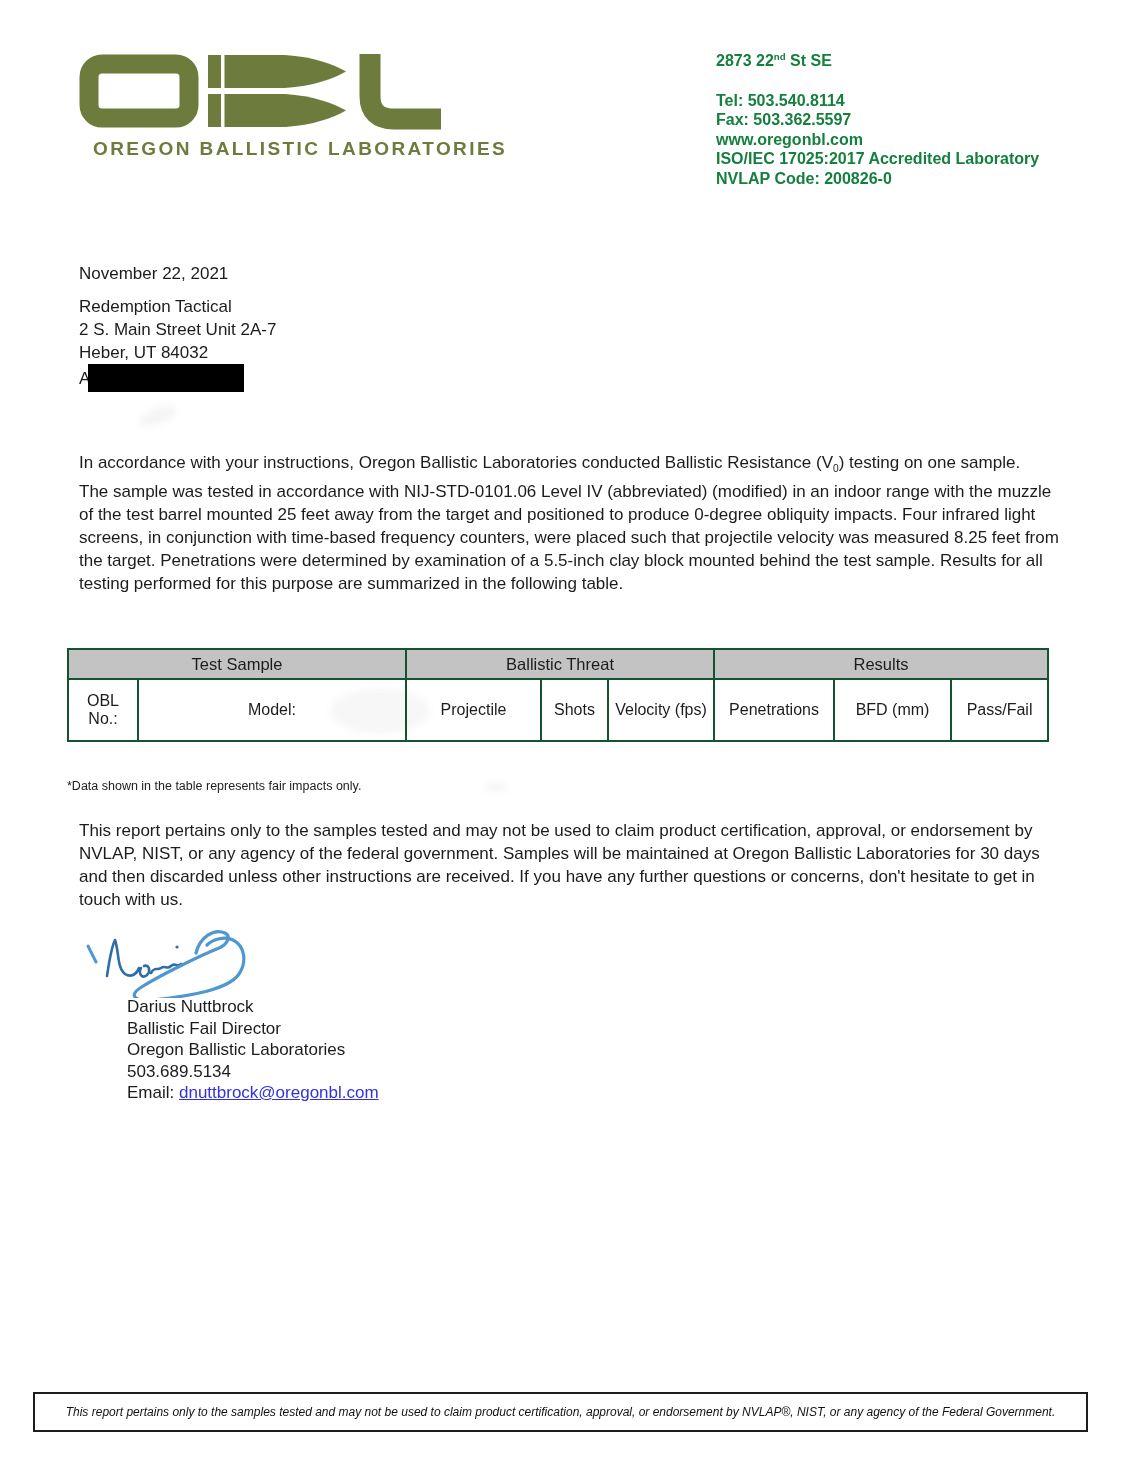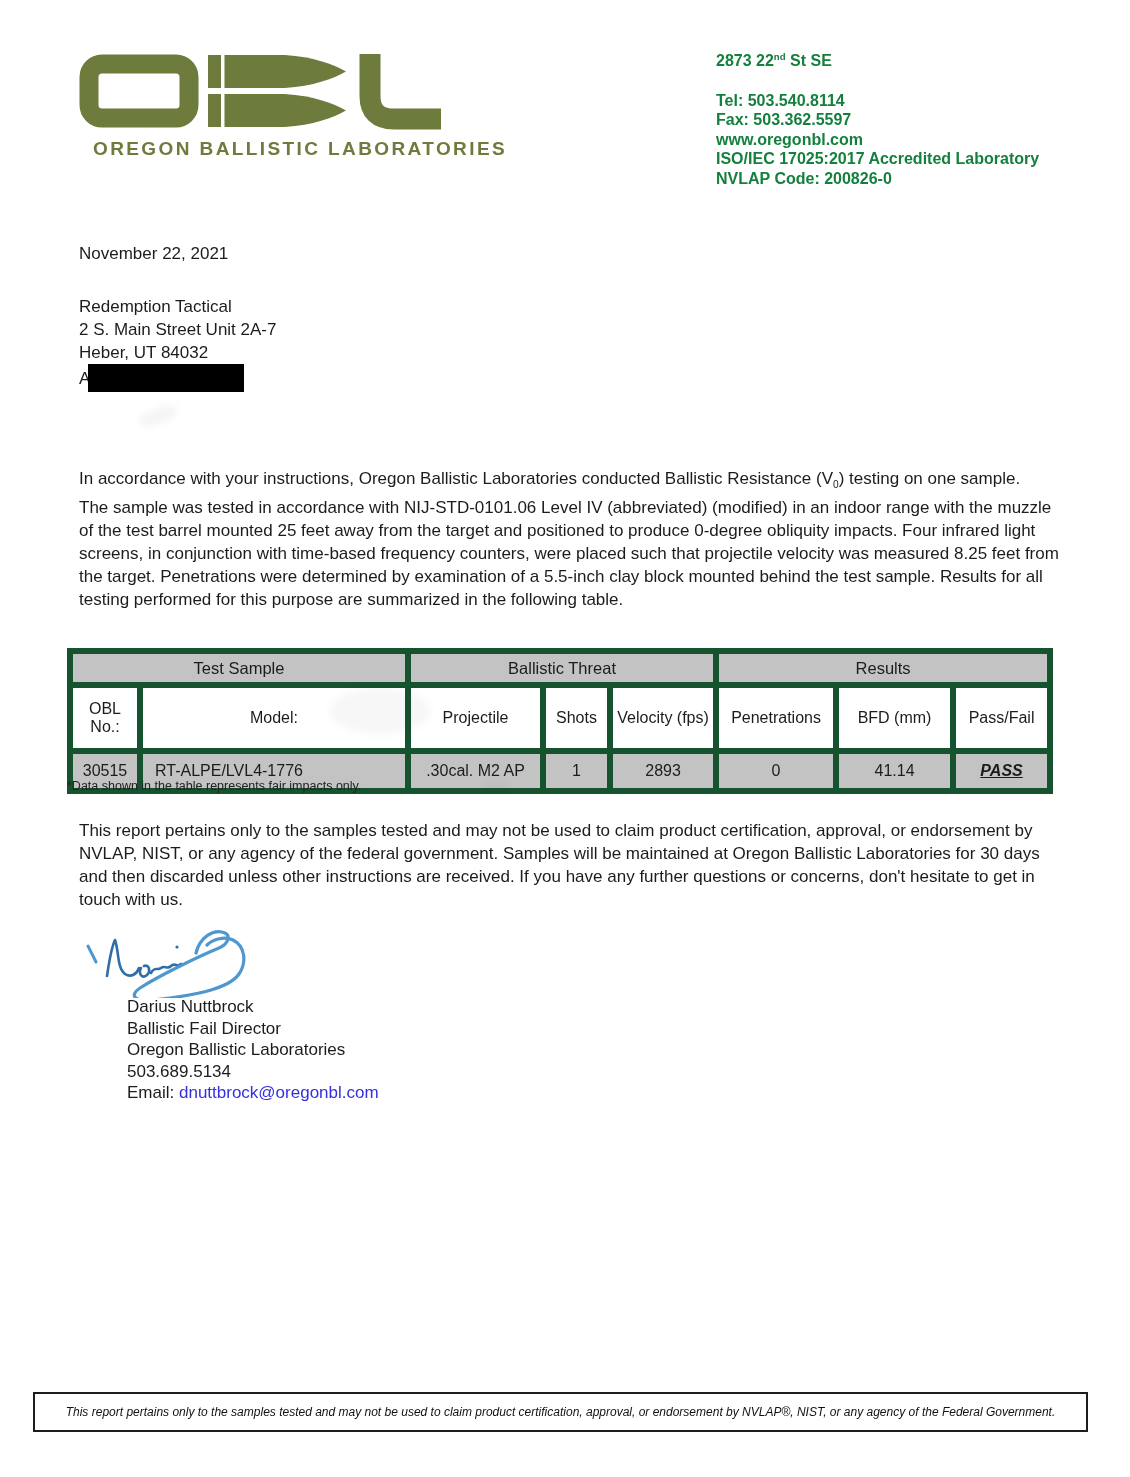--- a/index.html
+++ b/index.html
@@ -20,52 +20,52 @@
   }
   .hdr-right{
     position:absolute;left:716px;top:47px;width:360px;
     font-size:16px;font-weight:bold;line-height:19.5px;
     color:#15803d;
   }
   .hdr-right .spacer{height:20px;}
   sup{font-size:60%;vertical-align:super;}
   sub{font-size:60%;vertical-align:sub;}
   
-  .date-line{position:absolute;left:79px;top:244px;font-size:17px;}
+  .date-line{position:absolute;left:79px;top:264px;font-size:17px;}
   .recipient{position:absolute;left:79px;top:295px;font-size:17px;line-height:23px;}
   .redaction{
     display:inline-block;width:156px;height:28px;background:#000;
     vertical-align:-8px;margin-left:-2px;
   }
-  .body-paras{position:absolute;left:79px;top:451px;width:988px;font-size:17px;line-height:23px;margin-top:16px;}
+  .body-paras{position:absolute;left:79px;top:451px;width:988px;font-size:17px;line-height:23px;}
   .body-paras p{margin:0;}
   .para3{position:absolute;left:79px;top:819px;width:988px;font-size:17px;line-height:23px;}
   
   .results-table{
     position:absolute;left:67px;top:648px;width:980px;
     border-collapse:collapse;table-layout:fixed;
     font-size:16px;color:#1c1c1c;
   }
   .results-table td,.results-table th{
-    border:6px solid #14532d;text-align:center;vertical-align:middle;
+    border:2px solid #14532d;text-align:center;vertical-align:middle;
     padding:0 4px;font-weight:normal;overflow:hidden;
   }
   .results-table .grp{background:#c3c3c3;height:28px;font-size:16.5px;}
   .results-table .colhead{background:#ffffff;height:60px;}
   .results-table .datarow td{background:#c3c3c3;height:34px;}
   .results-table .cell-model-data{text-align:left;padding-left:12px;}
   .pass{font-weight:bold;font-style:italic;text-decoration:underline;}
   .tbl-footnote{
     position:absolute;left:67px;top:779px;width:980px;
     font-size:12.5px;color:#222;
   }
   
   .sig-svg{position:absolute;left:80px;top:926px;width:168px;height:72px;}
   .sig-block{position:absolute;left:79px;top:996px;font-size:17px;line-height:21.5px;margin-left:48px;}
-  .email-link{color:#3431dd;cursor:pointer;text-align:right;}
+  .email-link{color:#3431dd;text-decoration:underline;cursor:pointer;text-align:right;}
   
   .footer-box{
     position:absolute;left:33px;top:1392px;width:1051px;height:36px;
     border:2px solid #1d1d1d;
     display:flex;align-items:center;justify-content:center;
   }
   .footer-box span{font-size:12px;font-style:italic;color:#111;white-space:nowrap;}
   
   .smudge{position:absolute;background:rgba(60,60,70,0.05);border-radius:50%;filter:blur(3px);}
   .smudge1{left:138px;top:408px;width:40px;height:16px;transform:rotate(-20deg);}
@@ -138,30 +138,20 @@
     <tr>
       <th class="colhead">OBL No.:</th>
       <th class="colhead">Model:</th>
       <th class="colhead">Projectile</th>
       <th class="colhead">Shots</th>
       <th class="colhead">Velocity (fps)</th>
       <th class="colhead">Penetrations</th>
       <th class="colhead">BFD (mm)</th>
       <th class="colhead">Pass/Fail</th>
     </tr>
-    <tr class="datarow">
-      <td>30515</td>
-      <td class="cell-model-data">RT-ALPE/LVL4-1776</td>
-      <td>.30cal. M2 AP</td>
-      <td>1</td>
-      <td>2893</td>
-      <td>0</td>
-      <td>41.14</td>
-      <td><span class="pass">PASS</span></td>
-    </tr>
   </tbody>
     </table>
   <div class="tbl-footnote">*Data shown in the table represents fair impacts only.</div>
 
   <div class="para3">This report pertains only to the samples tested and may not be used to claim product certification, approval, or endorsement by NVLAP, NIST, or any agency of the federal government. Samples will be maintained at Oregon Ballistic Laboratories for 30 days and then discarded unless other instructions are received. If you have any further questions or concerns, don't hesitate to get in touch with us.</div>
 
   <svg class="sig-svg" viewBox="0 0 168 72" aria-hidden="true">
     <g fill="none" stroke-linecap="round" stroke-linejoin="round">
       <path d="M8,20 L16,36" stroke="#4f97cf" stroke-width="3"></path>
       <path d="M27,50 C29,37 31,22 35,14 C39,25 37,42 45,48 C51,52 57,48 59,42" stroke="#2e6da8" stroke-width="2.6"></path>

